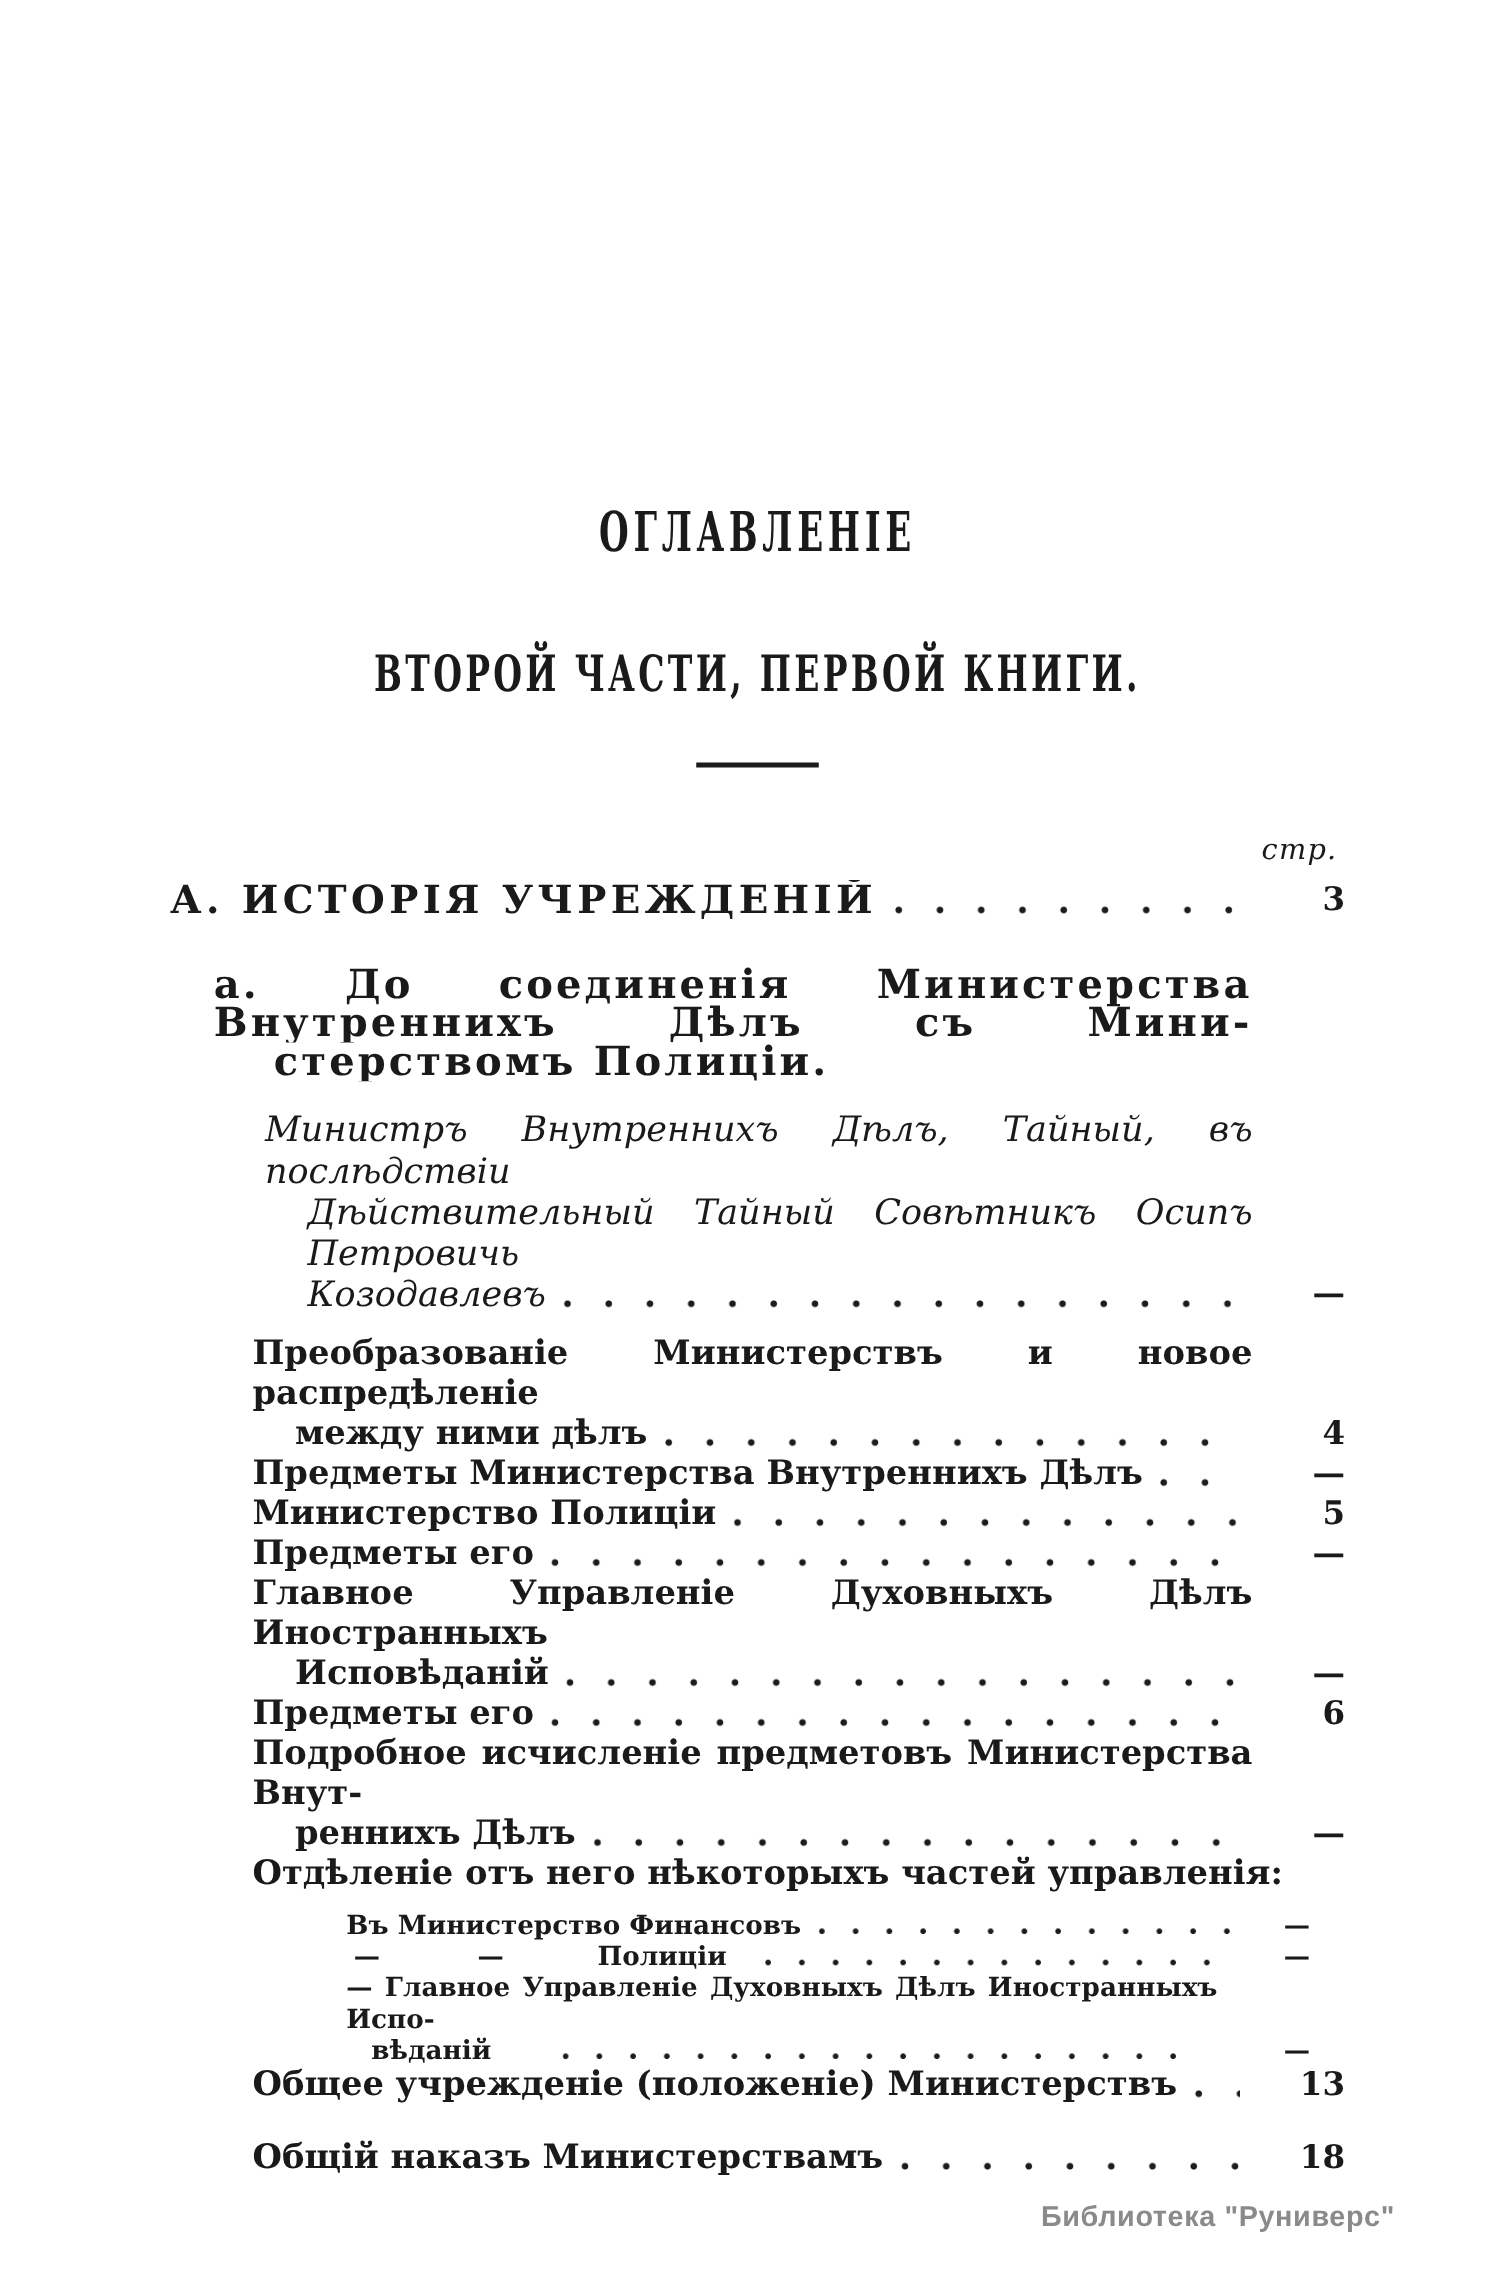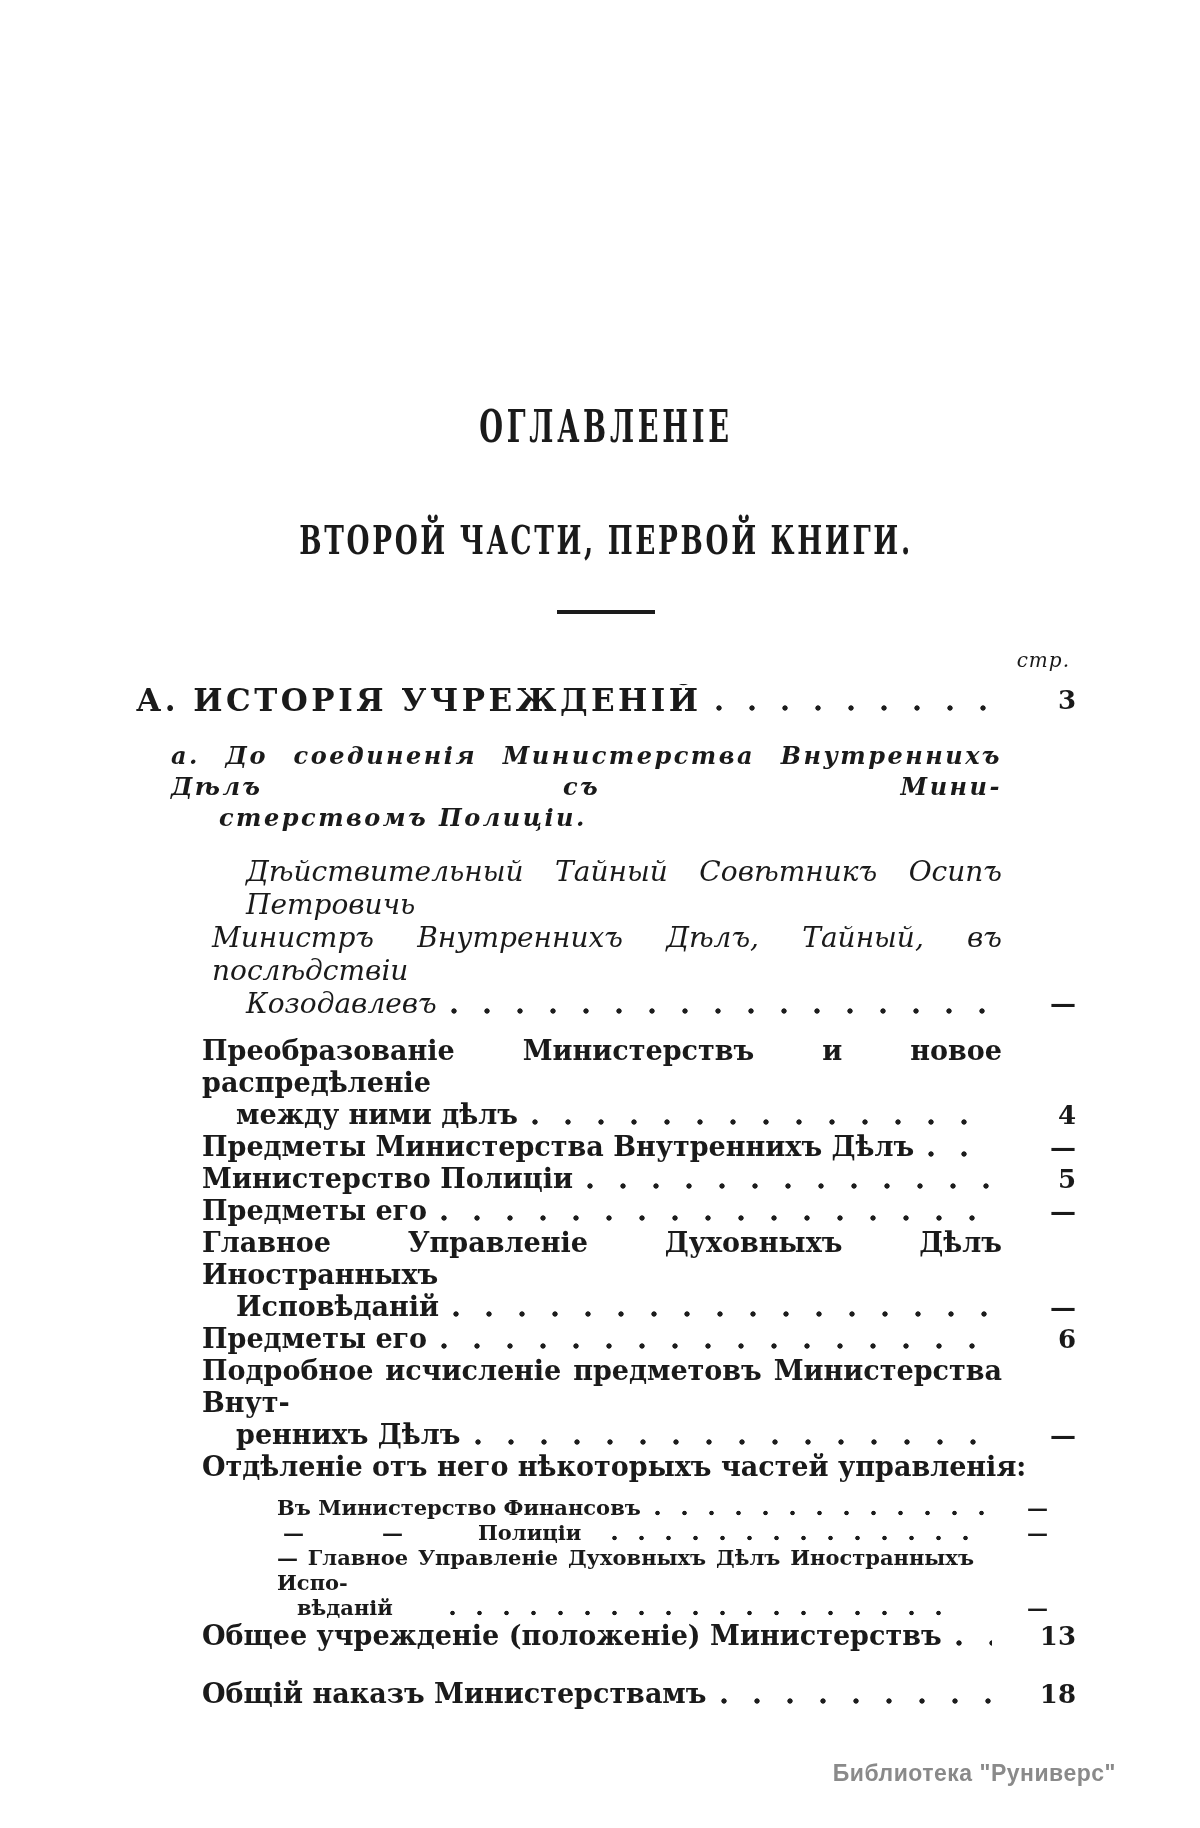--- a/index.html
+++ b/index.html
@@ -36,33 +36,33 @@
     transform: scaleX(0.66);
     transform-origin: center;
     white-space: nowrap;
   }
   .rule {
     width: 98px; height: 4px;
     background: #1b1b1b;
     margin: 48px auto 0 auto;
   }
   .str-header {
-    margin-top: 36px;
+    margin-top: 56px;
     text-align: right;
     font-style: italic;
-    font-size: 20px;
+    font-size: 23px;
     line-height: 20px;
     letter-spacing: 1px;
     padding-right: 6px;
   }
   .entries { margin-top: 14px; }
 
   .entry { font-weight: 700; font-size: 27px; line-height: 32px; }
   .entry.caps   { font-size: 31px; line-height: 33px; letter-spacing: 3.5px; }
-  .entry.heading{ font-size: 24px; line-height: 31px; letter-spacing: 2.5px; margin-top: 23px; font-style: italic; }
+  .entry.heading{ font-size: 32px; line-height: 31px; letter-spacing: 2.5px; margin-top: 35px; }
   .entry.italic { font-style: italic; font-weight: 400; font-size: 28px; line-height: 33px; margin-top: 22px; }
   .entry.small  { font-size: 21px; line-height: 25px; }
 
   
   .entry:nth-child(4)  { margin-top: 15px; }  
   .entry:nth-child(12) { margin-top: 12px; }  
   .entry:nth-child(16) { margin-top: 26px; }  
 
   .line { overflow: hidden; }
   .row { display: flex; align-items: flex-end; }
@@ -142,25 +142,25 @@
           <span class="page">3</span>
         </div>
       </div>
       <div class="entry heading">
         <div class="line l0 j">
           <span class="txt" style="white-space: normal; display: block; flex: 1 1 auto;">а. До соединенія Министерства Внутреннихъ Дѣлъ съ Мини-</span>
         </div>
         <div class="line l1"><span class="txt">стерствомъ Полиціи.</span></div>
       </div>
       <div class="entry italic">
+        <div class="line l0 j">
+          <span class="txt" style="white-space: normal; display: block; flex: 1 1 auto;">Министръ Внутреннихъ Дѣлъ, Тайный, въ послѣдствіи</span>
+        </div>
         <div class="line l1 j">
           <span class="txt" style="white-space: normal; display: block; flex: 1 1 auto;">Дѣйствительный Тайный Совѣтникъ Осипъ Петровичь</span>
-        </div>
-        <div class="line l0 j">
-          <span class="txt" style="white-space: normal; display: block; flex: 1 1 auto;">Министръ Внутреннихъ Дѣлъ, Тайный, въ послѣдствіи</span>
         </div>
         <div class="line l1 row">
           <span class="txt">Козодавлевъ</span>
           <span class="dots"></span>
           <span class="page">—</span>
         </div>
       </div>
       <div class="entry main">
         <div class="line l0 j">
           <span class="txt" style="white-space: normal; display: block; flex: 1 1 auto;">Преобразованіе Министерствъ и новое распредѣленіе</span>

